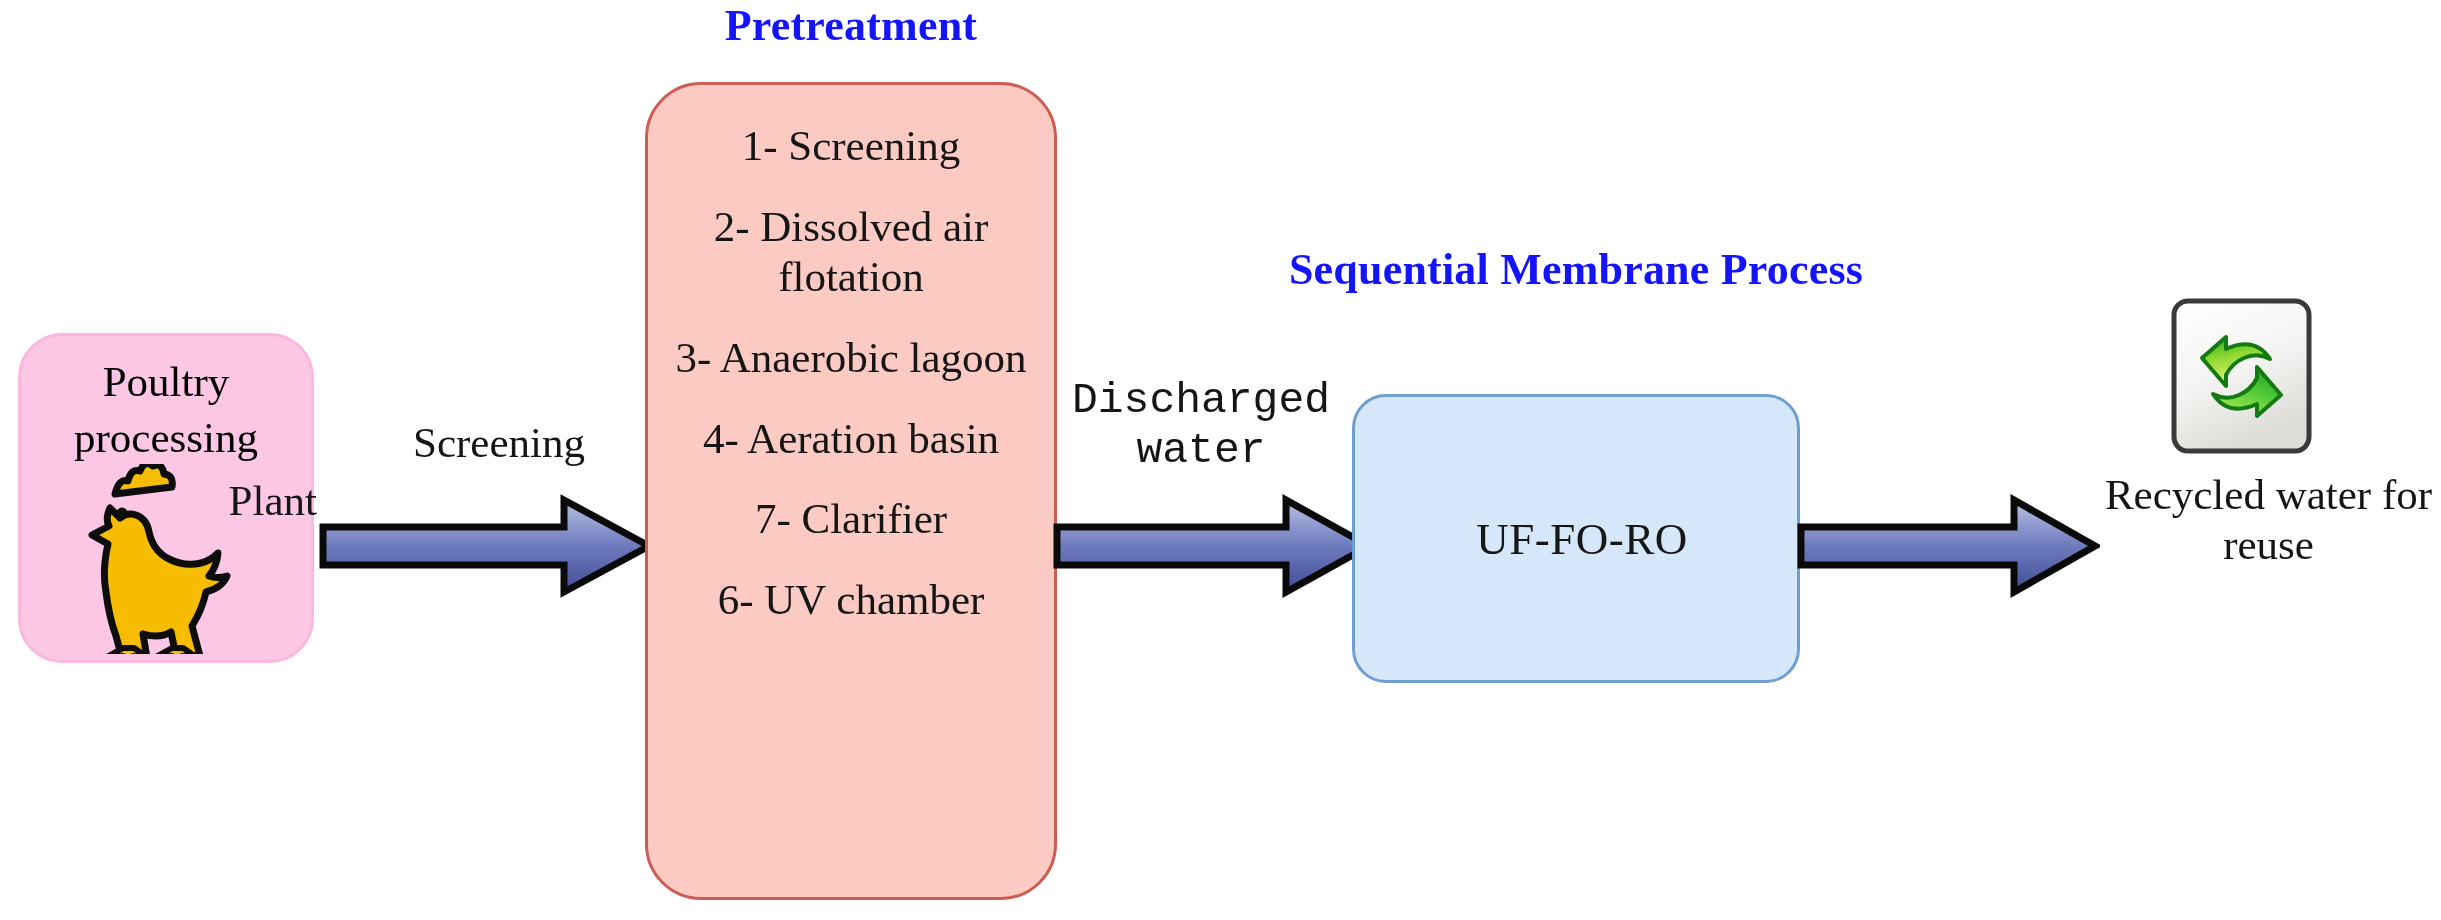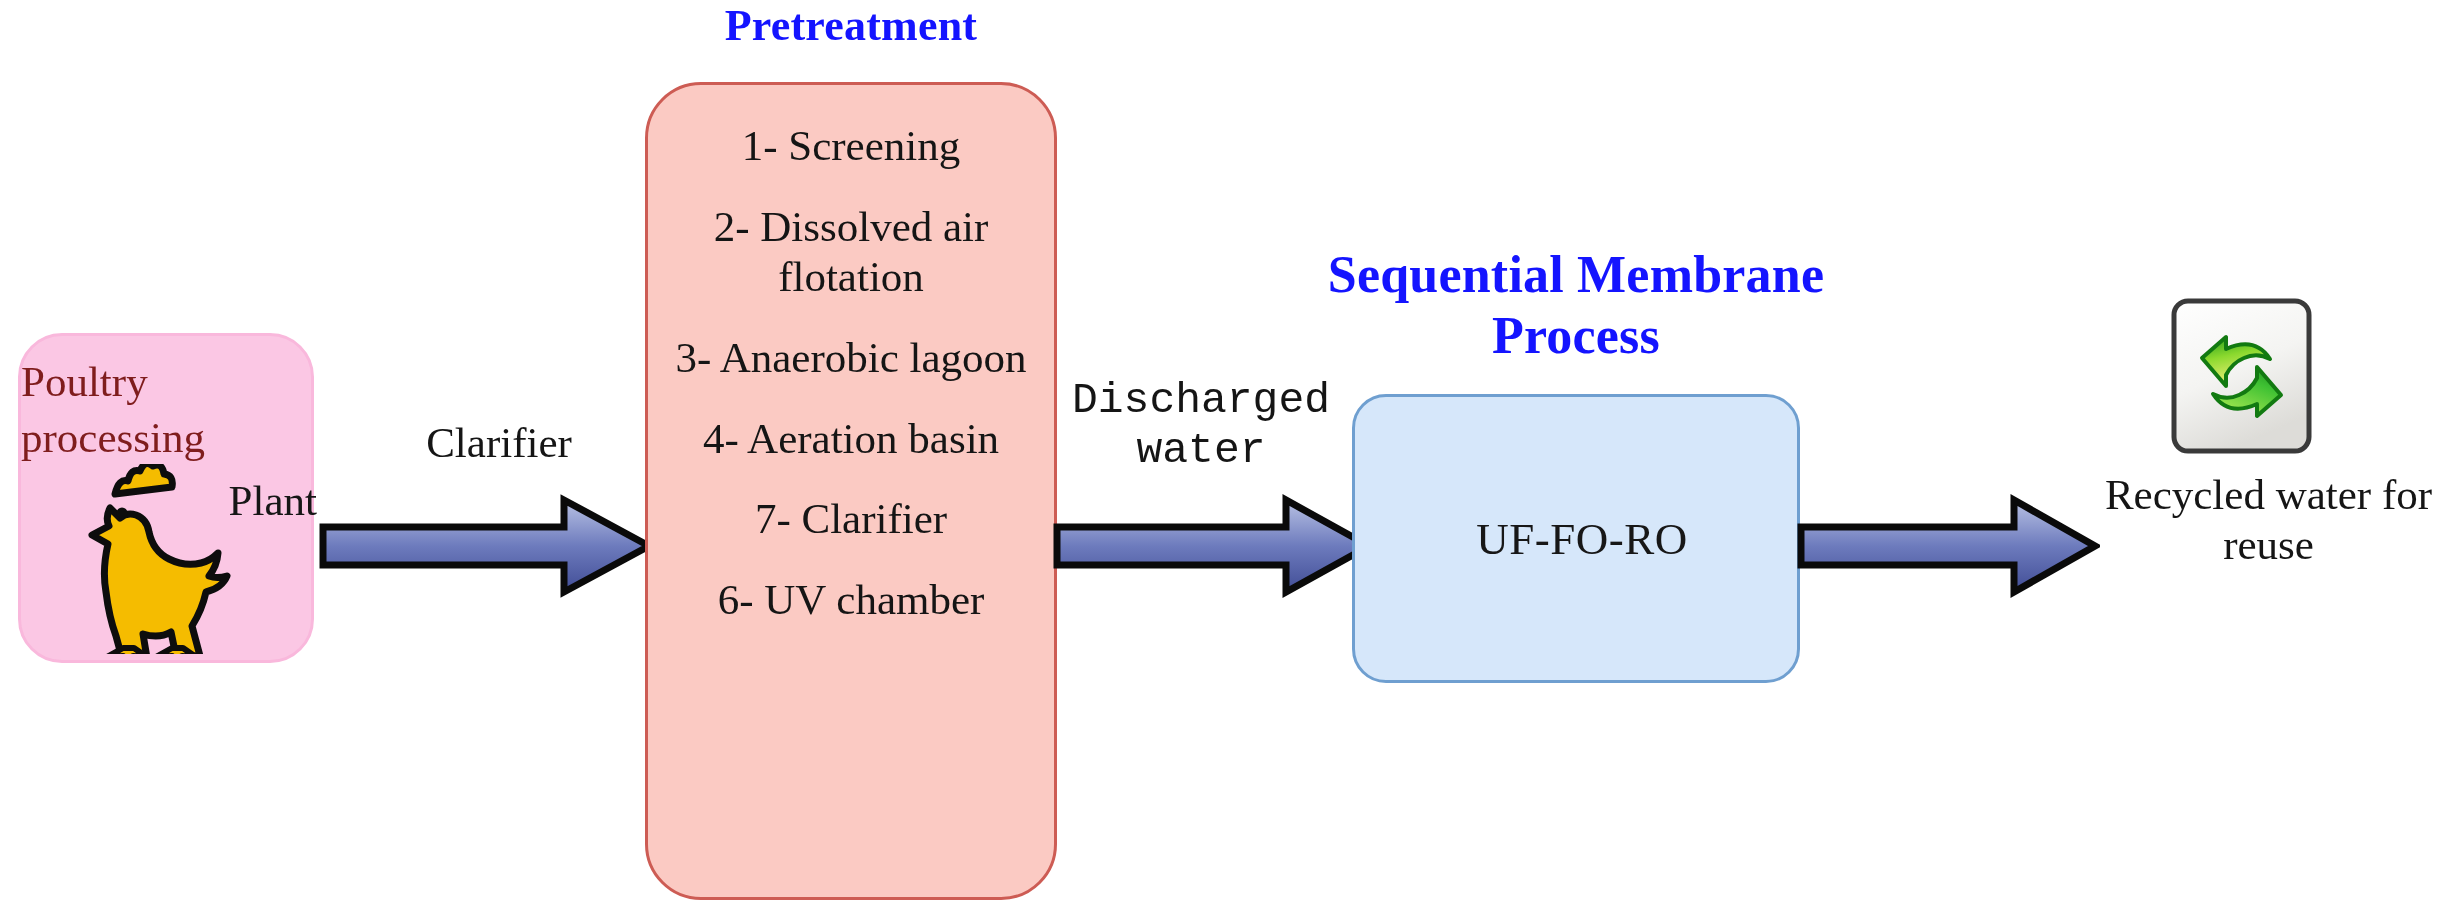--- a/index.html
+++ b/index.html
@@ -41,24 +41,24 @@
     background: #fbc7e4;
     border: 3px solid #f9b8dc;
     border-radius: 44px;
     box-sizing: border-box;
   }
   #poultry-label {
     position: absolute;
     left: 0;
     right: 0;
     top: 18px;
-    text-align: left;
+    text-align: center;
     font-size: 43px;
     line-height: 1.30;
-    color: #7f1d1d;
+    color: #000000;
   }
   #poultry-line3 {
     position: absolute;
     left: 96px;
     top: 140px;
     width: 200px;
     text-align: right;
     font-size: 43px;
     color: #161616;
   }
@@ -126,21 +126,21 @@
   }
   #membrane-box-label {
     font-size: 45px;
     color: #171717;
     letter-spacing: 0.5px;
   }
   #membrane-title {
     left: 1278px;
     top: 244px;
     width: 596px;
-    font-size: 52px;
+    font-size: 44px;
   }
 
   
   .edge-label {
     text-align: center;
     font-size: 43px;
     line-height: 1.16;
     color: #151515;
   }
   #wastewater-label { left: 349px;  top: 418px; width: 300px; }
@@ -202,21 +202,21 @@
                  q-9 -3 -16 3 z"></path>
       </g>
       <circle cx="59" cy="49" r="5.5" fill="#0d0d0d"></circle>
       <g stroke="#0d0d0d" stroke-width="6" fill="#f5bc00" stroke-linejoin="round">
         <path d="M60 184 l-16 9 l16 -1 l-6 10 l16 -10 l14 1 l-13 -9 z"></path>
         <path d="M109 184 l-16 9 l16 -1 l-6 10 l16 -10 l14 1 l-13 -9 z"></path>
       </g>
     </svg>
   </div>
 
-  <div class="edge-label abs" id="wastewater-label">Clarifier</div>
+  <div class="edge-label abs" id="wastewater-label">Screening</div>
   <svg class="block-arrow" id="arrow-1" viewBox="0 0 336 108" preserveAspectRatio="none">
     <defs>
       <linearGradient id="agrad1" x1="0" y1="0" x2="1" y2="0">
         <stop offset="0%" stop-color="#8d99cf"></stop>
         <stop offset="45%" stop-color="#7f8cc7"></stop>
         <stop offset="100%" stop-color="#2b3570"></stop>
       </linearGradient>
       <linearGradient id="agradv1" x1="0" y1="0" x2="0" y2="1">
         <stop offset="0%" stop-color="#b9c2e4"></stop>
         <stop offset="50%" stop-color="#6d7bbd"></stop>

